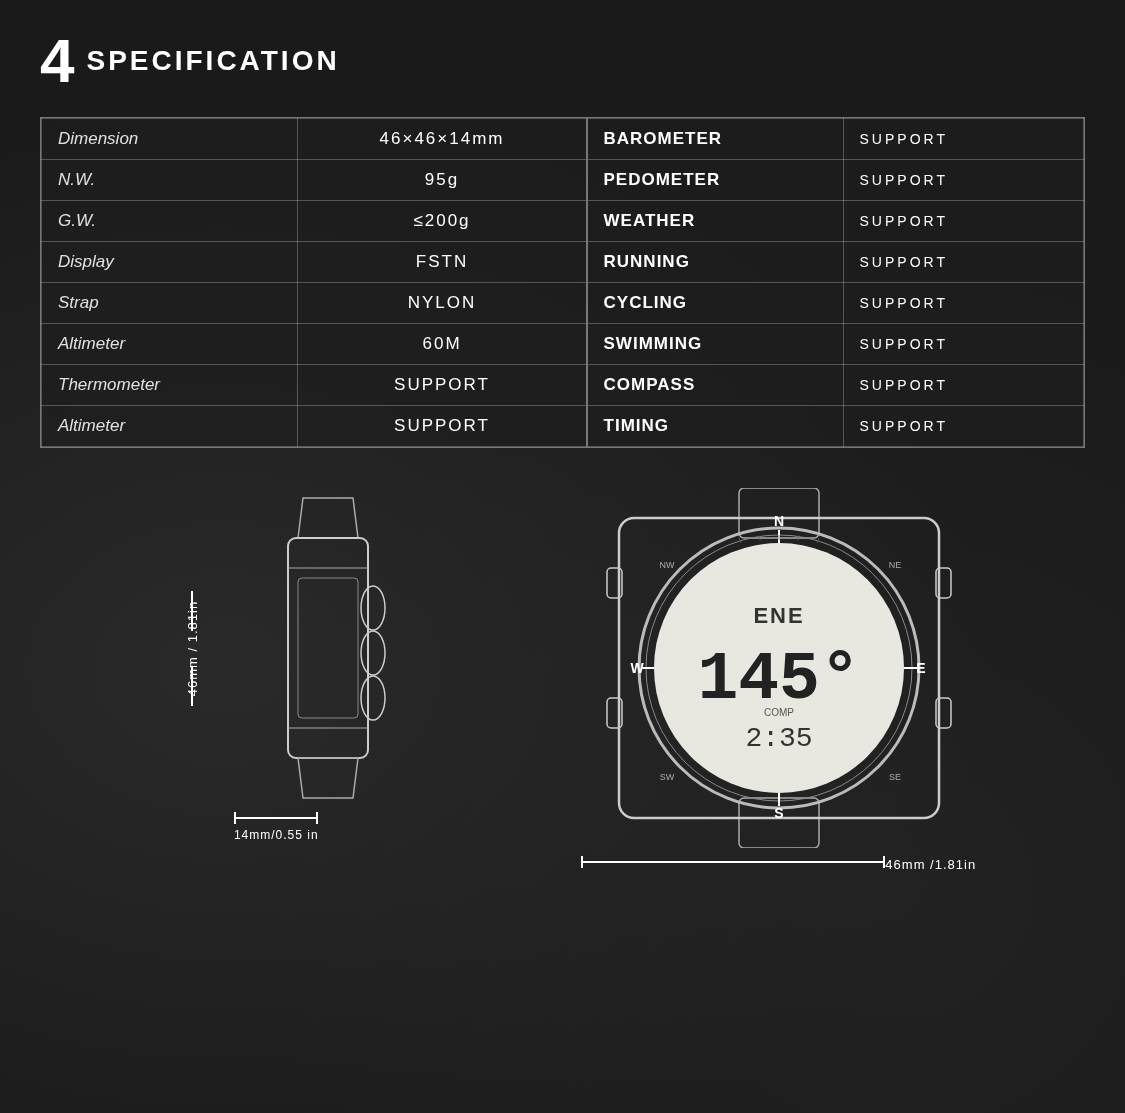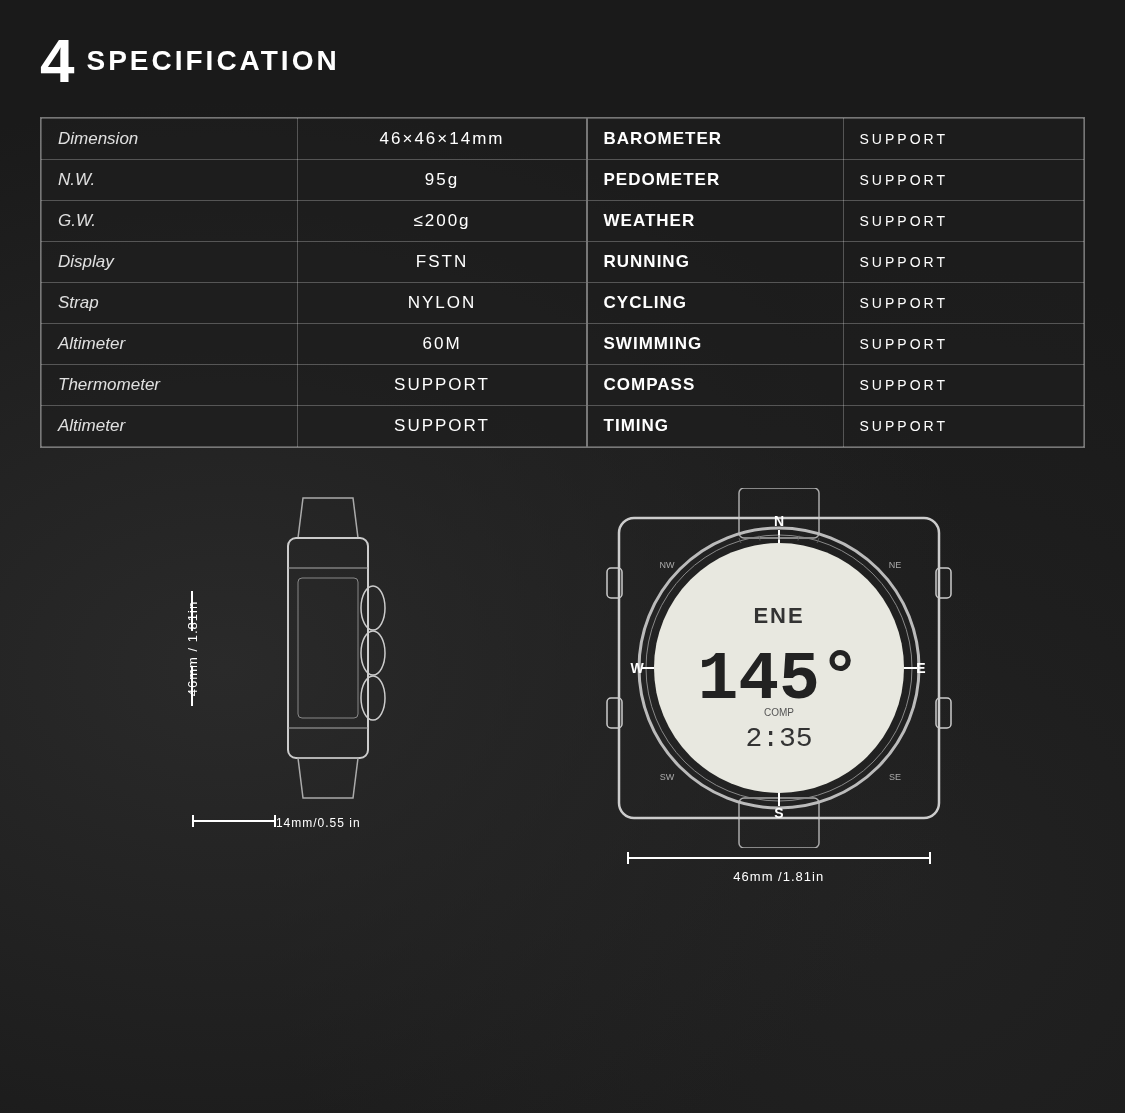--- a/index.html
+++ b/index.html
@@ -215,21 +215,21 @@
           <ellipse cx="125" cy="120" rx="12" ry="22" fill="none" stroke="#ccc" stroke-width="1.5"></ellipse>
           <ellipse cx="125" cy="165" rx="12" ry="22" fill="none" stroke="#ccc" stroke-width="1.5"></ellipse>
           <ellipse cx="125" cy="210" rx="12" ry="22" fill="none" stroke="#ccc" stroke-width="1.5"></ellipse>
 
           <path d="M50 270 L110 270 L105 310 L55 310 Z" fill="none" stroke="#aaa" stroke-width="1.5"></path>
 
           <rect x="50" y="90" width="60" height="140" rx="4" fill="none" stroke="#888" stroke-width="1"></rect>
         </svg>
       </div>
 
-      <div style="display:flex; flex-direction:row; align-items:center; margin-top:4px;text-align:right;">
+      <div style="display:flex; flex-direction:column; align-items:center; margin-top:4px;text-align:right;">
         <div style="display:flex; align-items:center; gap:0;">
           <div style="width:2px; height:12px; background:#fff;"></div>
           <div style="width:80px; height:2px; background:#fff;"></div>
           <div style="width:2px; height:12px; background:#fff;"></div>
         </div>
         <div style="font-size:12px; color:#fff; margin-top:4px; letter-spacing:1px;">14mm/0.55 in</div>
       </div>
     </div>
 
     <div class="front-view">
@@ -281,21 +281,21 @@
 
         <g stroke="#666" stroke-width="0.8">
           <line x1="180" y1="47" x2="180" y2="52"></line>
           <line x1="200" y1="47.5" x2="199" y2="52.5"></line>
           <line x1="220" y1="50" x2="218" y2="55"></line>
           <line x1="160" y1="47.5" x2="161" y2="52.5"></line>
           <line x1="140" y1="50" x2="142" y2="55"></line>
         </g>
       </svg>
 
-      <div style="display:flex; flex-direction:column; align-items:center; margin-top:4px;">
+      <div style="display:flex; align-items:center; margin-top:4px;">
         <div style="display:flex; align-items:center;">
           <div style="width:2px; height:12px; background:#fff;"></div>
           <div style="width:300px; height:2px; background:#fff;"></div>
           <div style="width:2px; height:12px; background:#fff;"></div>
         </div>
         <div style="font-size:13px; color:#fff; margin-top:5px; letter-spacing:1px;">46mm /1.81in</div>
       </div>
     </div>
 
   </div>

